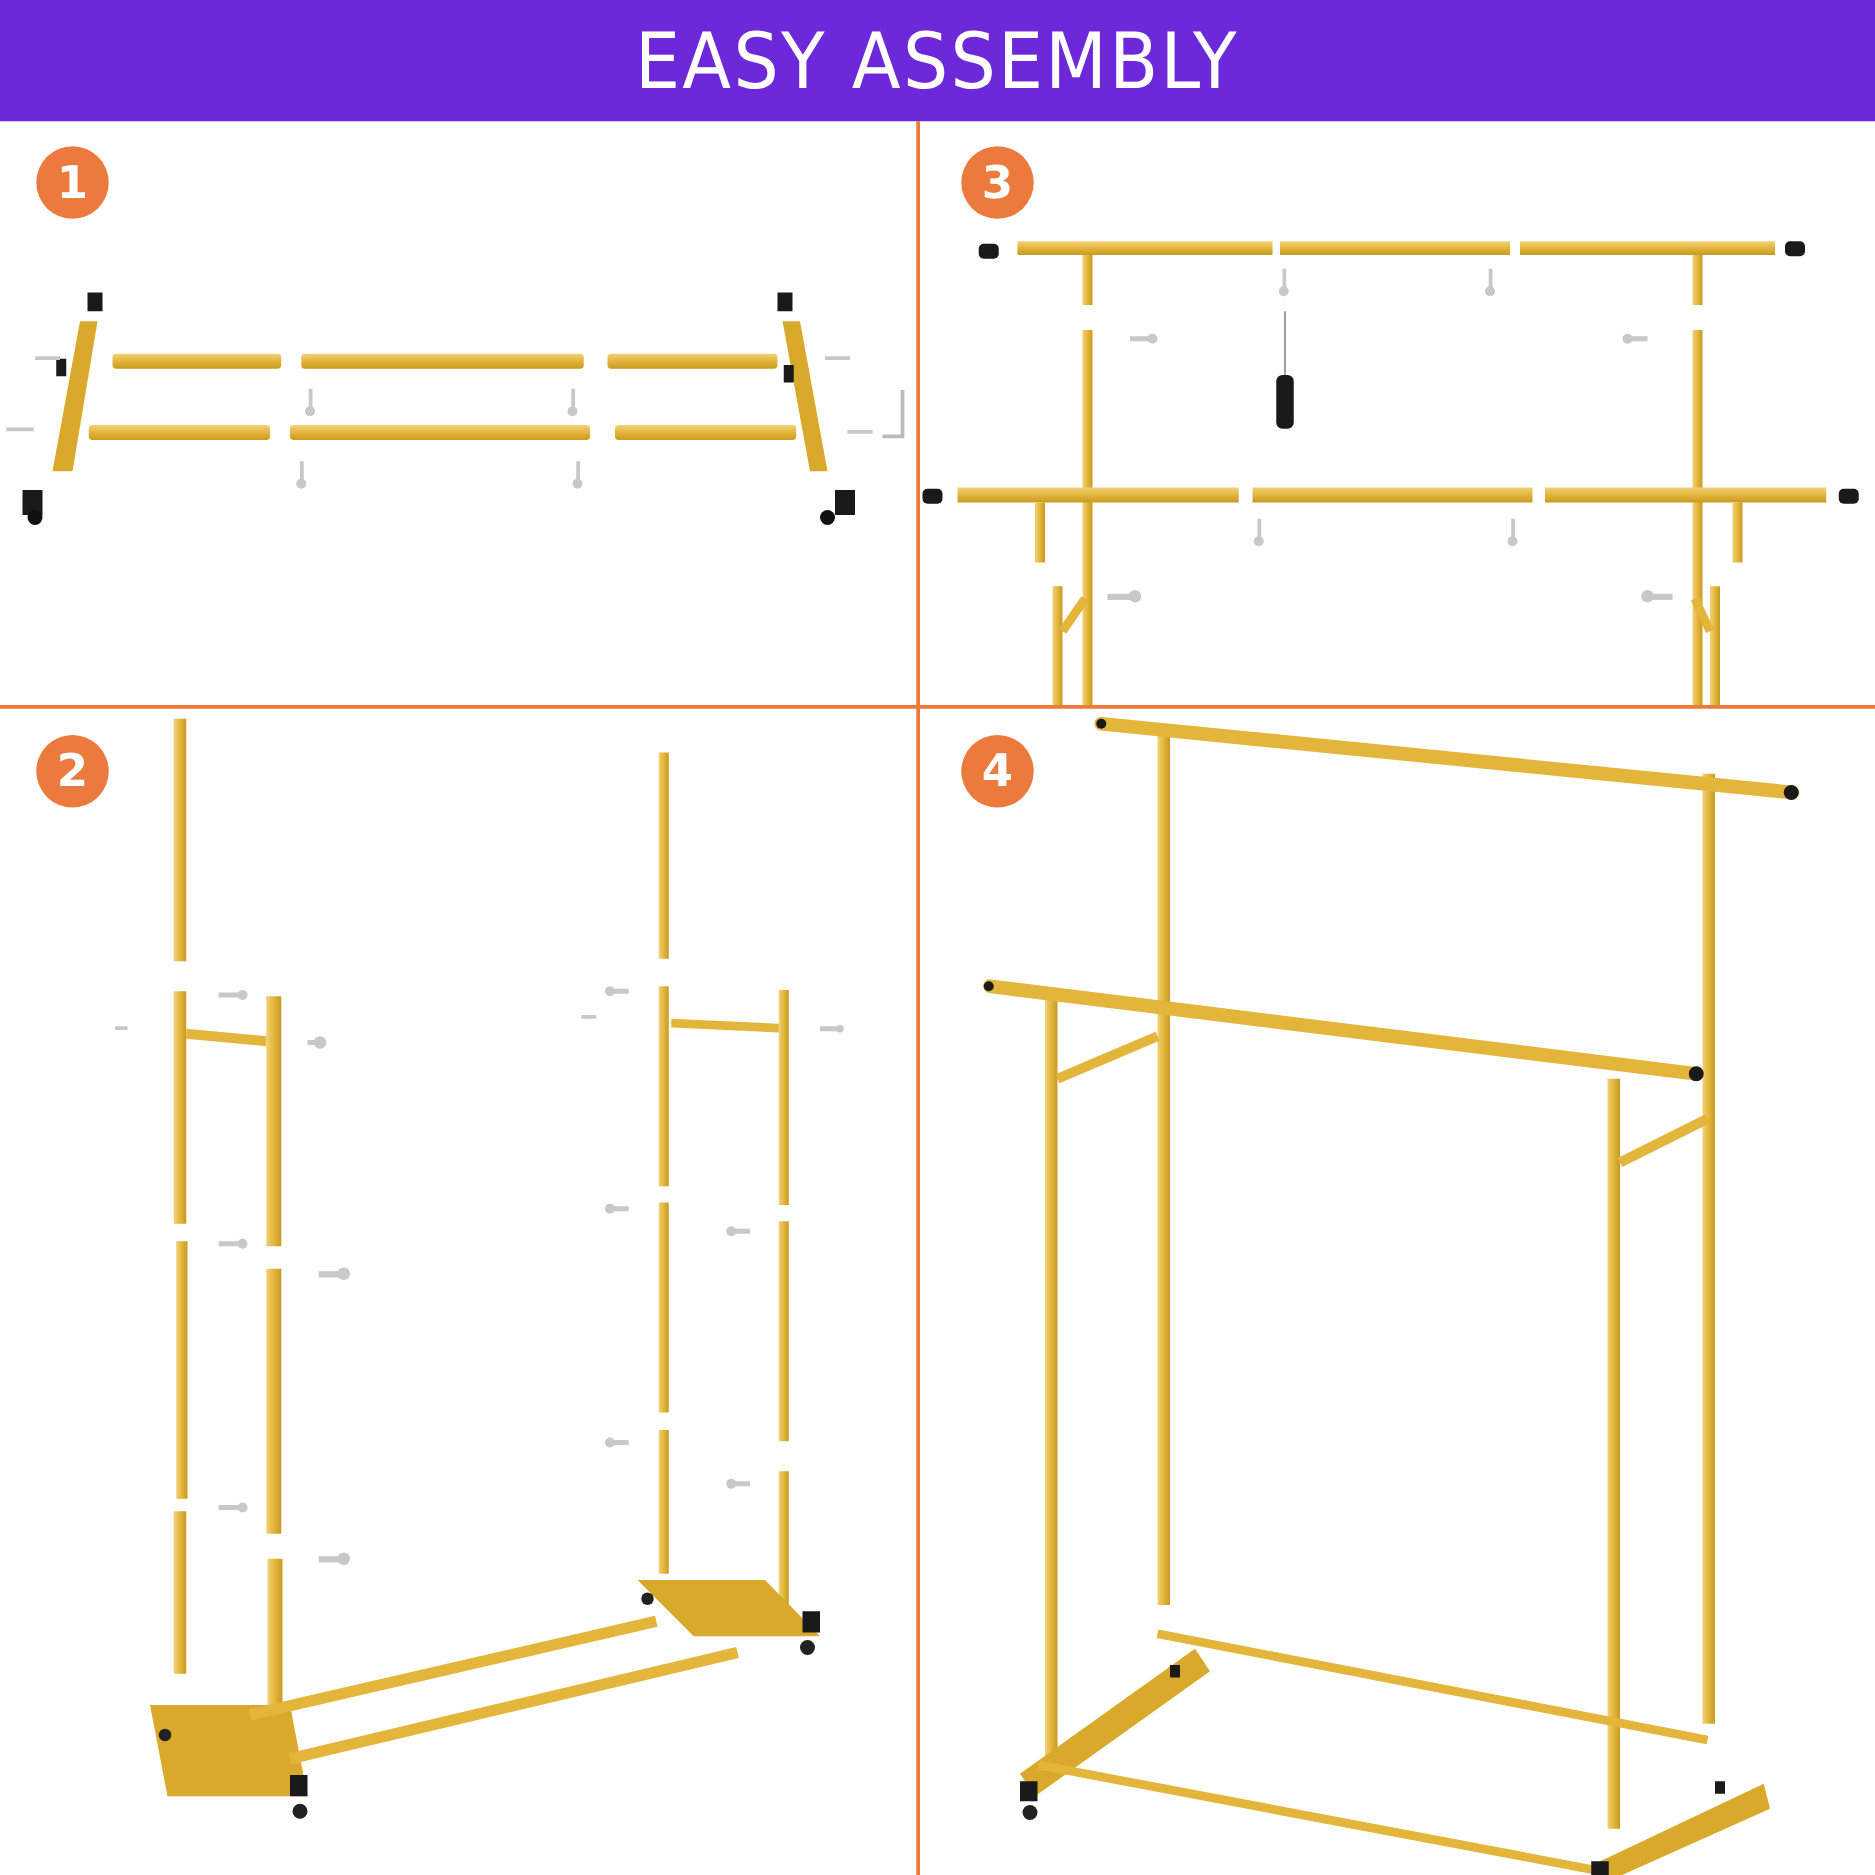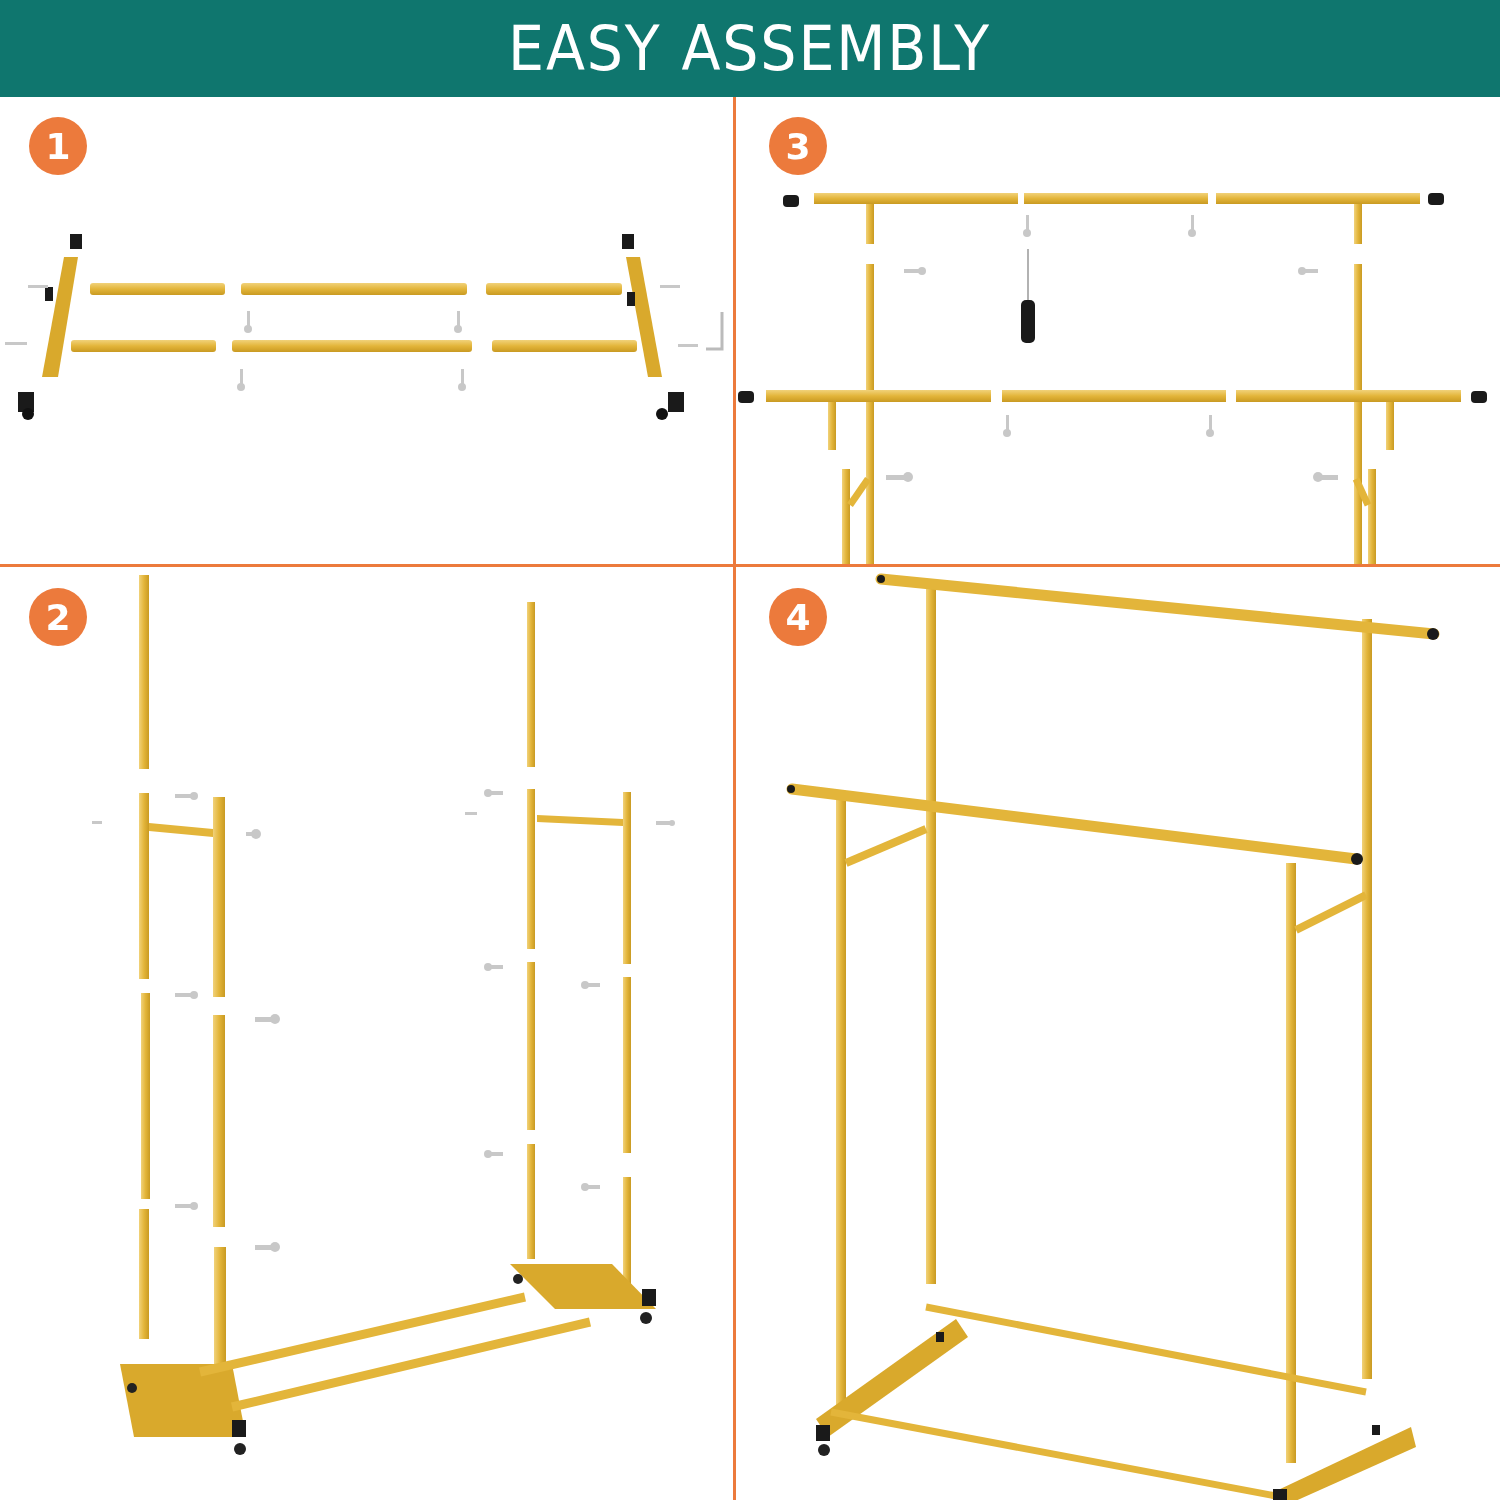--- a/index.html
+++ b/index.html
@@ -1,17 +1,17 @@
 <!DOCTYPE html>
 <html><head>
 <meta charset="utf-8">
 <style>
   html,body{margin:0;padding:0;background:#fff;}
   body{width:1500px;height:1500px;position:relative;overflow:hidden;font-family:"DejaVu Sans",sans-serif;}
-  .banner{position:absolute;left:0;top:0;width:1500px;height:97px;background:#0f766e;display:flex;align-items:center;justify-content:center;}
+  .banner{position:absolute;left:0;top:0;width:1500px;height:97px;background:#6d28d9;display:flex;align-items:center;justify-content:center;}
   .banner-title{color:#fff;font-family:"DejaVu Sans",sans-serif;font-size:62px;letter-spacing:2px;font-weight:normal;transform:scaleX(0.92);}
   .vdiv{position:absolute;left:733px;top:97px;width:3px;height:1403px;background:#ec7a3c;}
   .hdiv{position:absolute;left:0;top:564px;width:1500px;height:3px;background:#ec7a3c;}
   .panel{position:absolute;}
   .badge{position:absolute;width:58px;height:58px;border-radius:50%;background:#ec7a3c;color:#fff;display:flex;align-items:center;justify-content:center;font-family:"DejaVu Sans",sans-serif;font-weight:bold;font-size:36px;}
   svg{position:absolute;left:0;top:0;}
 </style>
 </head>
 <body>
 

